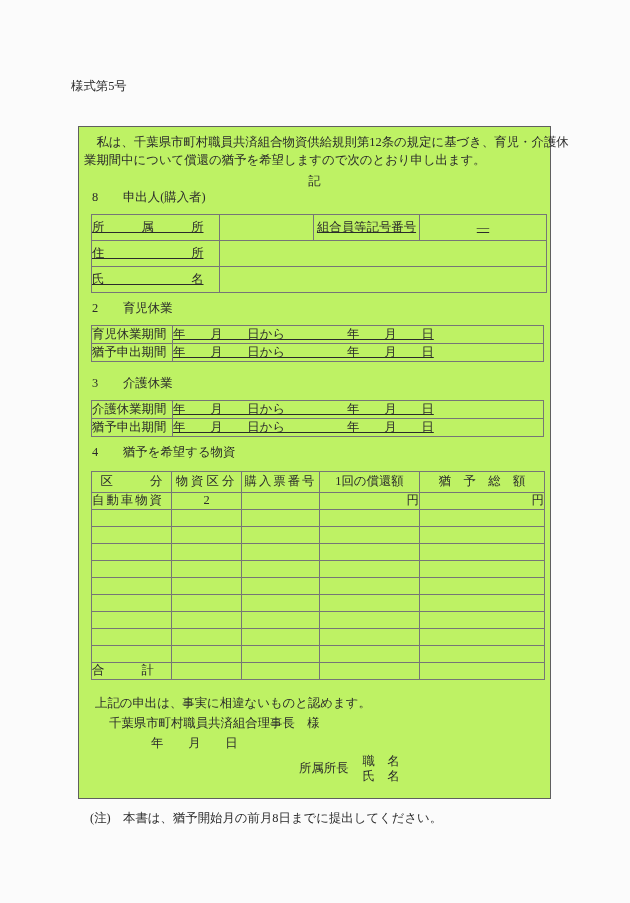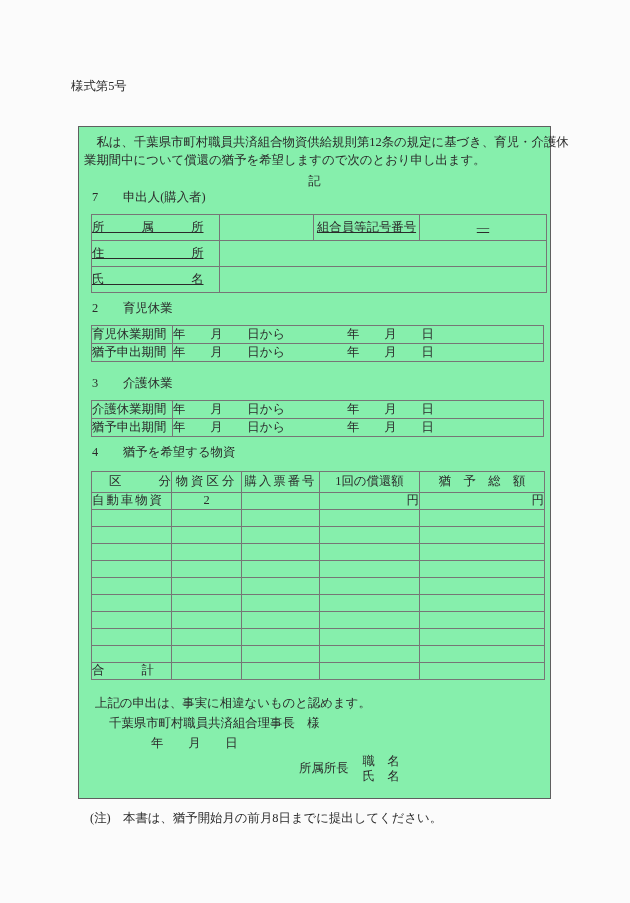--- a/index.html
+++ b/index.html
@@ -4,40 +4,40 @@
 <style>
   html,body{margin:0;padding:0;background:#fbfbfb;}
   .page{
     position:relative;width:630px;height:903px;background:#fbfbfb;
     font-family:"Liberation Serif","DejaVu Serif",serif;
     color:#2b2b2b;font-size:12.4px;line-height:1.25;overflow:hidden;
   }
   .pre{white-space:pre;}
   .form-no{position:absolute;left:71px;top:79px;}
   .title{position:absolute;left:0;top:98px;width:100%;text-align:center;letter-spacing:1px;}
-  .outer-box{position:absolute;left:78px;top:126px;width:471px;height:671px;border:1.5px solid #5f5f5f;background:#86efac;}
+  .outer-box{position:absolute;left:78px;top:126px;width:471px;height:671px;border:1.5px solid #5f5f5f;background:#bef264;}
   .intro{position:absolute;left:5px;top:7px;line-height:17.5px;}
   .ki{position:absolute;left:0;top:47px;width:100%;text-align:center;}
   .sec-h{position:absolute;left:13px;}
   .h1{top:63px;} .h2{top:174px;} .h3{top:249px;} .h4{top:318px;}
   table.tbl{position:absolute;border-collapse:collapse;table-layout:fixed;font-size:12.4px;}
   .tbl td,.tbl th{border:1px solid #767676;padding:0;vertical-align:middle;font-weight:normal;overflow:hidden;}
   .t1{left:12px;top:87px;text-decoration:underline;}
   .t1 tr{height:26px;}
   .t2{left:12px;top:198px;border-radius:12px;}
   .t3{left:12px;top:273px;}
   .t2 tr,.t3 tr{height:18px;}
   .t4{left:12px;top:344px;}
   .t4 thead tr{height:21px;}
   .t4 tbody tr{height:17px;}
   .jlabel{white-space:pre;padding-left:6px;}
   .center{text-align:center;}
   .plabel{white-space:pre;padding-left:3px;}
-  .pval{white-space:pre;padding-left:50px;}
-  .hcat{white-space:pre;text-align:right;padding-left:4px;margin-top:37px;}
+  .pval{white-space:pre;padding-left:50px;text-decoration:underline;}
+  .hcat{white-space:pre;text-align:center;padding-left:4px;margin-top:37px;}
   .hdiv{text-align:center;letter-spacing:3px;}
   .hticket{text-align:center;letter-spacing:2px;}
   .hrepay{text-align:center;}
   .htotal{text-align:center;white-space:pre;}
   .cat{letter-spacing:2px;padding-left:4px;}
   .yen{text-align:right;padding-right:5px;}
   .jlabel4{white-space:pre;padding-left:4px;}
   .confirm{position:absolute;left:16px;top:569px;}
   .addressee{position:absolute;left:30px;top:589px;}
   .cdate{position:absolute;left:72px;top:609px;white-space:pre;}
@@ -55,21 +55,21 @@
 
   <div class="outer-box">
 
     <div class="intro">
       <div class="pre">　私は、千葉県市町村職員共済組合物資供給規則第12条の規定に基づき、育児・介護休</div>
       <div class="pre">業期間中について償還の猶予を希望しますので次のとおり申し出ます。</div>
     </div>
 
     <div class="ki">記</div>
 
-    <div class="sec-h h1 pre">7　　申出人(購入者)</div>
+    <div class="sec-h h1 pre">8　　申出人(購入者)</div>
     <table class="tbl t1">
       <colgroup>
           <col style="width:128px">
           <col style="width:94px">
           <col style="width:106px">
           <col style="width:127px">
         </colgroup>
       <tbody>
         <tr>
           <td class="jlabel">所　　　属　　　所</td>

